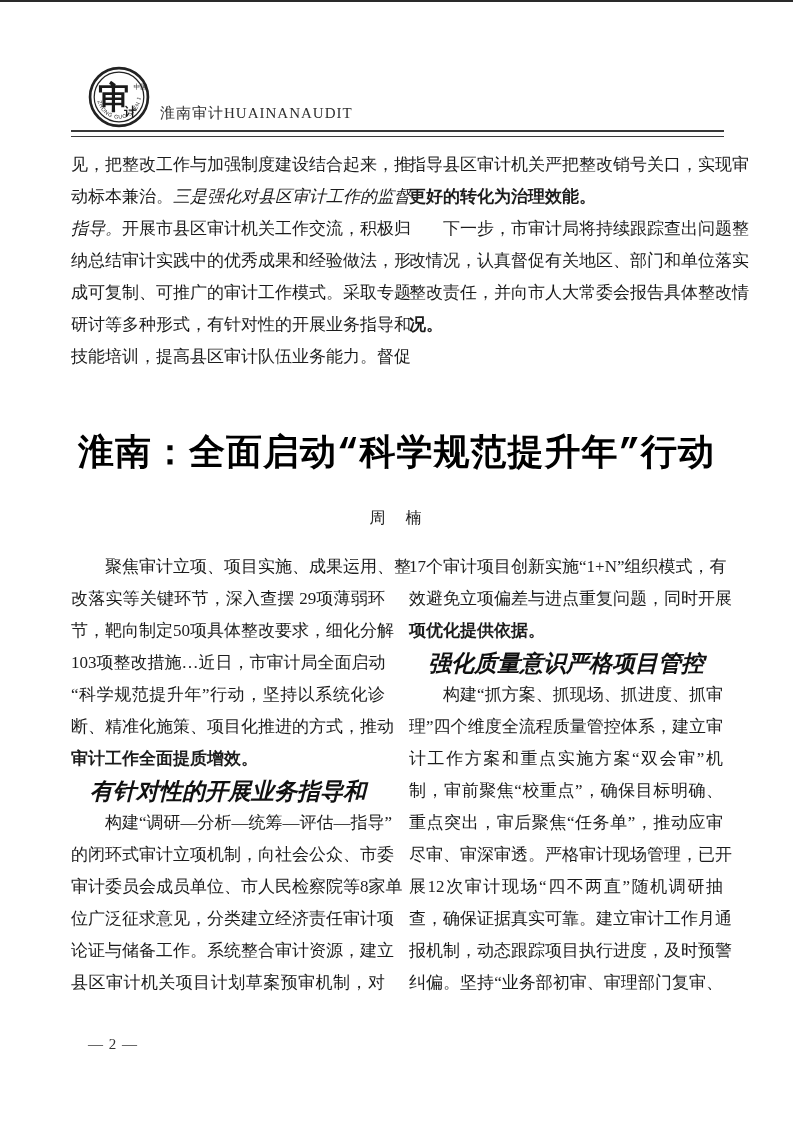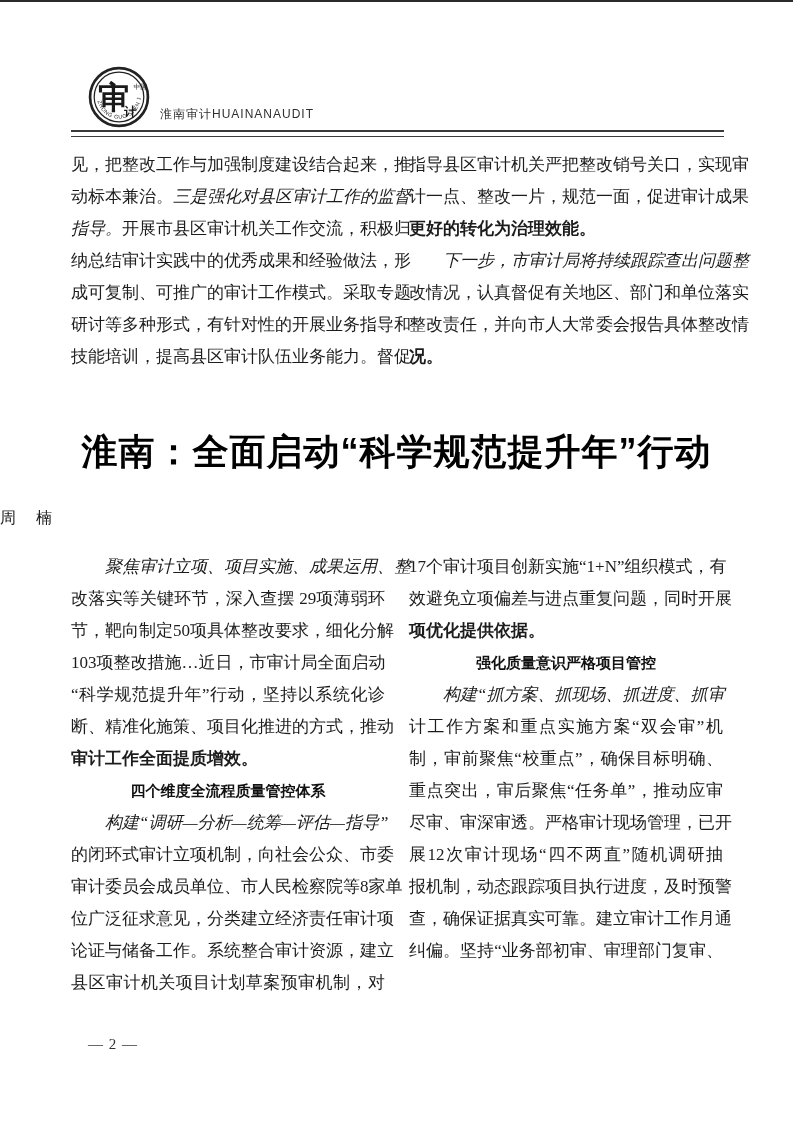--- a/index.html
+++ b/index.html
@@ -17,22 +17,22 @@
   .header {
     position: absolute;
     left: 88px;
     top: 64px;
     display: flex;
     align-items: flex-end;
     gap: 10px;
   }
   .logo { width: 62px; height: 62px; flex: 0 0 auto; }
   .brand {
-    font-family: Liberation Sans, sans-serif;
-    font-size: 12px;
+    font-family: Liberation Serif, serif;
+    font-size: 15px;
     color: #2f2f2f;
     letter-spacing: 1px;
     padding-bottom: 5px;
     white-space: nowrap;
   }
   .header-rule {
     position: absolute;
     left: 71px;
     right: 69px;
     top: 128px;
@@ -54,51 +54,53 @@
   .line {
     font-size: 17px;
     line-height: 32px;
     height: 32px;
     white-space: nowrap;
     text-align: justify;
     text-align-last: justify;
     color: #1c1c1c;
   }
   .line.last { text-align-last: left; white-space: normal; font-weight: bold; }
-  .line.indent { text-indent: 2em; font-style: italic; }
+  .line.indent { text-indent: 2em; }
   .line .em { font-style: italic; }
   .subheading {
     font-family: "Liberation Sans", "DejaVu Sans", sans-serif;
     font-weight: 700;
-    font-size: 15px;
+    font-size: 23px;
     line-height: 32px;
     height: 32px;
     text-align: center;
     color: #111;
+    font-style: italic;
   }
   
   .article-title {
     position: absolute;
     left: 0;
     right: 0;
     top: 426px;
     margin: 0;
     text-align: center;
-    font-family: Liberation Sans, sans-serif;
+    font-family: Liberation Mono, monospace;
     font-weight: 900;
     font-size: 36px;
     letter-spacing: 1px;
     color: #000000;
     white-space: nowrap;
   }
   .article-author {
     position: absolute;
     left: 0;
     right: 0;
     top: 506px;
+    text-align: center;
     font-size: 16px;
     letter-spacing: 2px;
     color: #222;
   }
   
   .page-number {
     position: absolute;
     left: 88px;
     top: 1034px;
     font-size: 15px;
@@ -135,21 +137,20 @@
         <div class="line"><span>见，把整改工作与加强制度建设结合起来，推</span></div>
         <div class="line"><span>动标本兼治。</span><span class="em">三是强化对县区审计工作的监督</span></div>
         <div class="line"><span class="em">指导。</span><span>开展市县区审计机关工作交流，积极归</span></div>
         <div class="line"><span>纳总结审计实践中的优秀成果和经验做法，形</span></div>
         <div class="line"><span>成可复制、可推广的审计工作模式。采取专题</span></div>
         <div class="line"><span>研讨等多种形式，有针对性的开展业务指导和</span></div>
         <div class="line"><span>技能培训，提高县区审计队伍业务能力。督促</span></div>
       </div>
     <div class="col">
         <div class="line"><span>指导县区审计机关严把整改销号关口，实现审</span></div>
-        <div class="line"><span>计一点、整改一片，规范一面，促进审计成果</span></div>
         <div class="line last"><span>更好的转化为治理效能。</span></div>
         <div class="line indent"><span>下一步，市审计局将持续跟踪查出问题整</span></div>
         <div class="line"><span>改情况，认真督促有关地区、部门和单位落实</span></div>
         <div class="line"><span>整改责任，并向市人大常委会报告具体整改情</span></div>
         <div class="line last"><span>况。</span></div>
       </div>
   </section>
 
   <h1 class="article-title">淮南：全面启动“科学规范提升年”行动</h1>
 
@@ -157,40 +158,41 @@
 
   <section class="cols body-cols">
     <div class="col">
         <div class="line indent"><span>聚焦审计立项、项目实施、成果运用、整</span></div>
         <div class="line"><span>改落实等关键环节，深入查摆 29项薄弱环</span></div>
         <div class="line"><span>节，靶向制定50项具体整改要求，细化分解</span></div>
         <div class="line"><span>103项整改措施…近日，市审计局全面启动</span></div>
         <div class="line"><span>“科学规范提升年”行动，坚持以系统化诊</span></div>
         <div class="line"><span>断、精准化施策、项目化推进的方式，推动</span></div>
         <div class="line last"><span>审计工作全面提质增效。</span></div>
-        <div class="subheading">四个维度全流程质量管控体系</div>
+        <div class="subheading">有针对性的开展业务指导和</div>
         <div class="line indent"><span>构建“调研—分析—统筹—评估—指导”</span></div>
         <div class="line"><span>的闭环式审计立项机制，向社会公众、市委</span></div>
         <div class="line"><span>审计委员会成员单位、市人民检察院等8家单</span></div>
         <div class="line"><span>位广泛征求意见，分类建立经济责任审计项</span></div>
         <div class="line"><span>论证与储备工作。系统整合审计资源，建立</span></div>
         <div class="line"><span>县区审计机关项目计划草案预审机制，对</span></div>
       </div>
     <div class="col">
         <div class="line"><span>17个审计项目创新实施“1+N”组织模式，有</span></div>
         <div class="line"><span>效避免立项偏差与进点重复问题，同时开展</span></div>
         <div class="line last"><span>项优化提供依据。</span></div>
         <div class="subheading">强化质量意识严格项目管控</div>
         <div class="line indent"><span>构建“抓方案、抓现场、抓进度、抓审</span></div>
+        <div class="line"><span>理”四个维度全流程质量管控体系，建立审</span></div>
         <div class="line"><span>计工作方案和重点实施方案“双会审”机</span></div>
         <div class="line"><span>制，审前聚焦“校重点”，确保目标明确、</span></div>
         <div class="line"><span>重点突出，审后聚焦“任务单”，推动应审</span></div>
         <div class="line"><span>尽审、审深审透。严格审计现场管理，已开</span></div>
         <div class="line"><span>展12次审计现场“四不两直”随机调研抽</span></div>
+        <div class="line"><span>查，确保证据真实可靠。建立审计工作月通</span></div>
         <div class="line"><span>报机制，动态跟踪项目执行进度，及时预警</span></div>
-        <div class="line"><span>查，确保证据真实可靠。建立审计工作月通</span></div>
         <div class="line"><span>纠偏。坚持“业务部初审、审理部门复审、</span></div>
       </div>
   </section>
 
   <div class="page-number">— 2 —</div>
 
 </div>
 
 </body></html>

